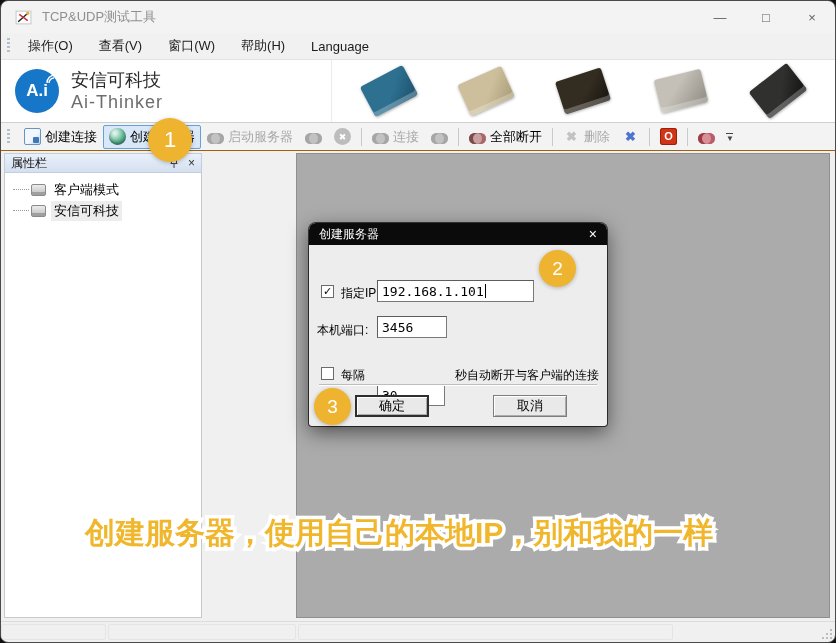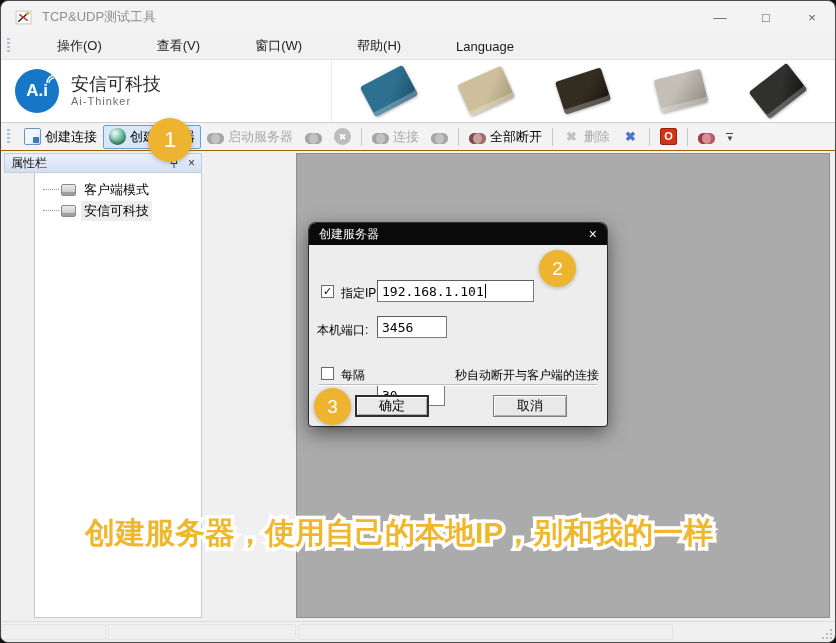--- a/index.html
+++ b/index.html
@@ -10,35 +10,35 @@
     overflow:hidden; display:flex; flex-direction:column;
   }
   
   .titlebar{height:32px; flex:none; display:flex; align-items:center; background:#f3f3f3;}
   .app-ico{width:17px;height:17px;margin:0 10px 0 14px;flex:none}
   .title-text{font-size:13px;color:#8f8f8f;}
   .win-controls{margin-left:auto;display:flex;height:100%;}
   .win-btn{width:46px;height:100%;display:flex;align-items:center;justify-content:center;
     color:#5f5f5f;font-size:13px;cursor:default;}
   
-  .menubar{height:26px;flex:none;display:flex;align-items:center;background:#f1f1f1;padding-left:6px;gap:29px;}
+  .menubar{height:26px;flex:none;display:flex;align-items:center;background:#f1f1f1;padding-left:6px;}
   .grip{width:3px;height:16px;flex:none;margin-right:8px;
     background:repeating-linear-gradient(to bottom,#b4bfce 0 2px,transparent 2px 4px);}
   .menu-item{font-size:13px;color:#1c1c1c;padding:3px 10px;margin-right:6px;border-radius:3px;}
   
   .banner{height:64px;flex:none;background:#fff;border-top:1px solid #e3e3e3;
     border-bottom:1px solid #cfcfcf;display:flex;align-items:center;position:relative;}
   .logo-wrap{display:flex;align-items:center;padding-left:14px;width:330px;flex:none;}
   .logo-circle{width:44px;height:44px;border-radius:50%;background:#1677c8;color:#fff;
     display:flex;align-items:center;justify-content:center;font-weight:bold;font-size:17px;
     position:relative;flex:none;}
   .logo-circle svg{position:absolute;top:4px;right:2px;}
   .brand{margin-left:12px;line-height:1.25;}
   .brand-cn{font-size:18px;color:#2a2a2a;}
-  .brand-en{font-size:11px;color:#6e6e6e;letter-spacing:1px;}
+  .brand-en{font-size:18px;color:#6e6e6e;letter-spacing:1px;}
   .chips{flex:1;height:100%;display:flex;align-items:center;justify-content:space-around;
     border-left:1px solid #ececec;padding:0 8px;}
   .chip{width:48px;height:34px;border-radius:3px;box-shadow:0 1px 3px rgba(0,0,0,.35);}
   .chip-pins{box-shadow:inset 0 -5px 0 rgba(255,255,255,.25),0 1px 3px rgba(0,0,0,.35);}
   .chip1{background:linear-gradient(135deg,#2e7090 55%,#1d4f6b);transform:rotate(-28deg);}
   .chip2{background:linear-gradient(135deg,#cdbf9b 55%,#a79a76);transform:rotate(-24deg);}
   .chip3{background:linear-gradient(135deg,#332c20 55%,#171310);transform:rotate(-18deg);}
   .chip4{background:linear-gradient(135deg,#c4c0b8 40%,#8f8b83);transform:rotate(-14deg);}
   .chip5{background:linear-gradient(135deg,#30302f 55%,#121212);transform:rotate(-38deg);}
   
@@ -65,21 +65,21 @@
   .tb-dd{margin-left:2px;font-size:8px;color:#444;display:flex;flex-direction:column;align-items:center;line-height:5px;padding:2px 3px;}
   .tb-dd .bar{width:7px;height:1px;background:#444;margin-bottom:2px;}
   
   .main{flex:1;position:relative;background:#f0f0f0;padding:2px 5px 3px 3px;display:flex;gap:44px;}
   .sidebar{width:198px;flex:none;display:flex;flex-direction:column;}
   .sb-header{height:20px;flex:none;display:flex;align-items:center;padding:0 6px;
     background:linear-gradient(#e9f0fa,#d4e0f0);border:1px solid #c2cede;font-size:12px;color:#111;}
   .sb-title{flex:1;}
   .pin-btn,.sb-close{flex:none;margin-left:8px;color:#333;font-size:12px;line-height:12px;}
   .tree{flex:1;background:#fff;border:1px solid #c9c9c9;border-top:none;position:relative;
-    padding-top:6px;margin-left:30px;}
+    padding-top:6px;}
   .tree-row{display:flex;align-items:center;height:21px;padding-left:8px;font-size:13px;color:#000;}
   .tree-elbow{width:16px;height:1px;border-top:1px dotted #9a9a9a;flex:none;}
   .tree-ico{width:15px;height:12px;flex:none;margin:0 5px 0 2px;
     background:linear-gradient(#ececec,#bdbdbd);border:1px solid #8a8a8a;border-radius:2px;
     box-shadow:inset 0 -3px 0 #9f9f9f;}
   .tree-label{padding:1px 3px;}
   .tree-label.hl{background:#ededed;}
   .splitter{width:6px;flex:none;}
   .client-area{flex:1;background:#ababab;border:1px solid #8f8f8f;}
   

